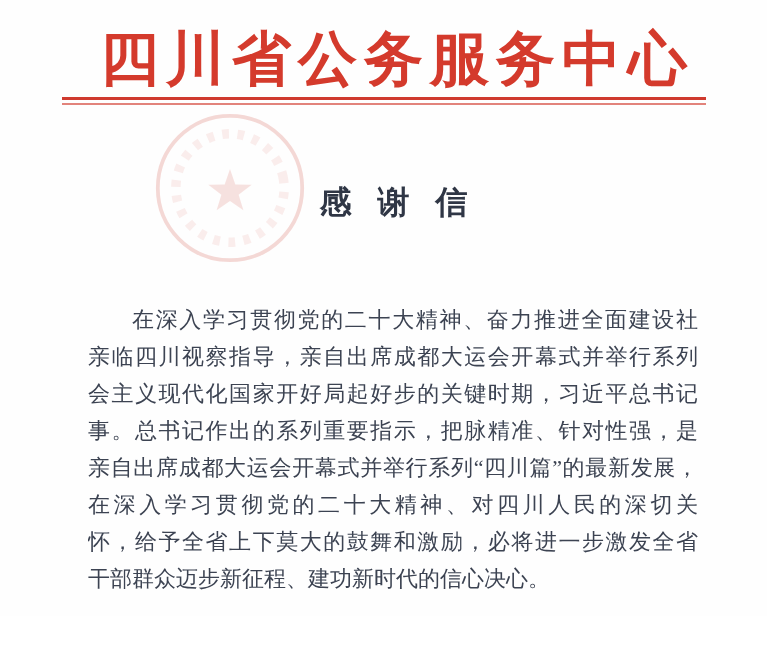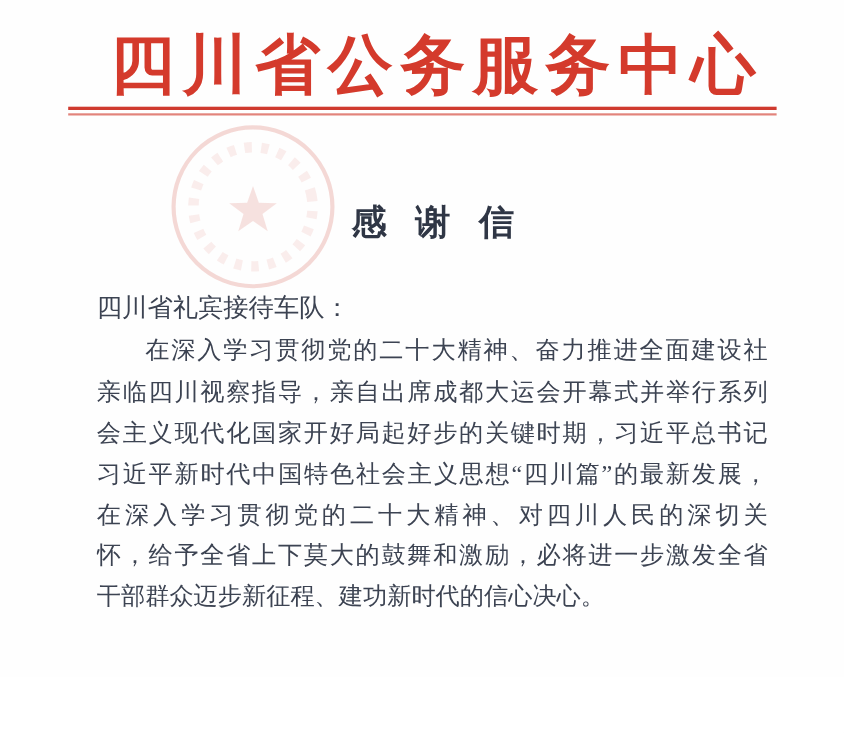--- a/index.html
+++ b/index.html
@@ -59,21 +59,21 @@
     color:#3c4352;
   }
   .letter-body .line {
     height:37px;
     line-height:37px;
     text-align:justify;
     text-align-last:justify;
     text-justify:inter-character;
     overflow:hidden;
   }
-  .letter-body .line.first { text-indent:44px;font-family:Liberation Mono, monospace; }
+  .letter-body .line.first { text-indent:44px; }
   .letter-body .line.last  { text-align:left; text-align-last:left; }
 </style>
 </head>
 <body>
 
 <div class="page">
 
   <h1 class="letterhead-title">四川省公务服务中心</h1>
 
   <div class="rule rule-thick"></div>
@@ -87,25 +87,25 @@
     </defs>
     <g filter="url(#sealblur)">
       <circle cx="80" cy="80" r="76" fill="none" stroke="#e08a82" stroke-width="4"></circle>
       <circle cx="80" cy="80" r="57" fill="none" stroke="#e08a82" stroke-width="10" stroke-dasharray="7 9" opacity="0.45" transform="rotate(-12 80 80)"></circle>
       <polygon points="80,60 85.6,76.2 102.8,76.6 89.1,87 94.1,103.4 80,93.6 65.9,103.4 70.9,87 57.2,76.6 74.4,76.2" fill="#e08a82" opacity="0.75"></polygon>
     </g>
   </svg>
 
   <h2 class="letter-title">感 谢 信</h2>
 
-  <div class="salutation">四川省礼宾接待车队：</div>
 
   <div class="letter-body">
     <div class="line first">在深入学习贯彻党的二十大精神、奋力推进全面建设社</div>
     <div class="line">亲临四川视察指导，亲自出席成都大运会开幕式并举行系列</div>
     <div class="line">会主义现代化国家开好局起好步的关键时期，习近平总书记</div>
-    <div class="line">习近平新时代中国特色社会主义思想“四川篇”的最新发展，</div>
+    <div class="line">事。总书记作出的系列重要指示，把脉精准、针对性强，是</div>
+    <div class="line">亲自出席成都大运会开幕式并举行系列“四川篇”的最新发展，</div>
     <div class="line">在深入学习贯彻党的二十大精神、对四川人民的深切关</div>
     <div class="line">怀，给予全省上下莫大的鼓舞和激励，必将进一步激发全省</div>
     <div class="line last">干部群众迈步新征程、建功新时代的信心决心。</div>
   </div>
 
 </div>
 
 </body></html>

